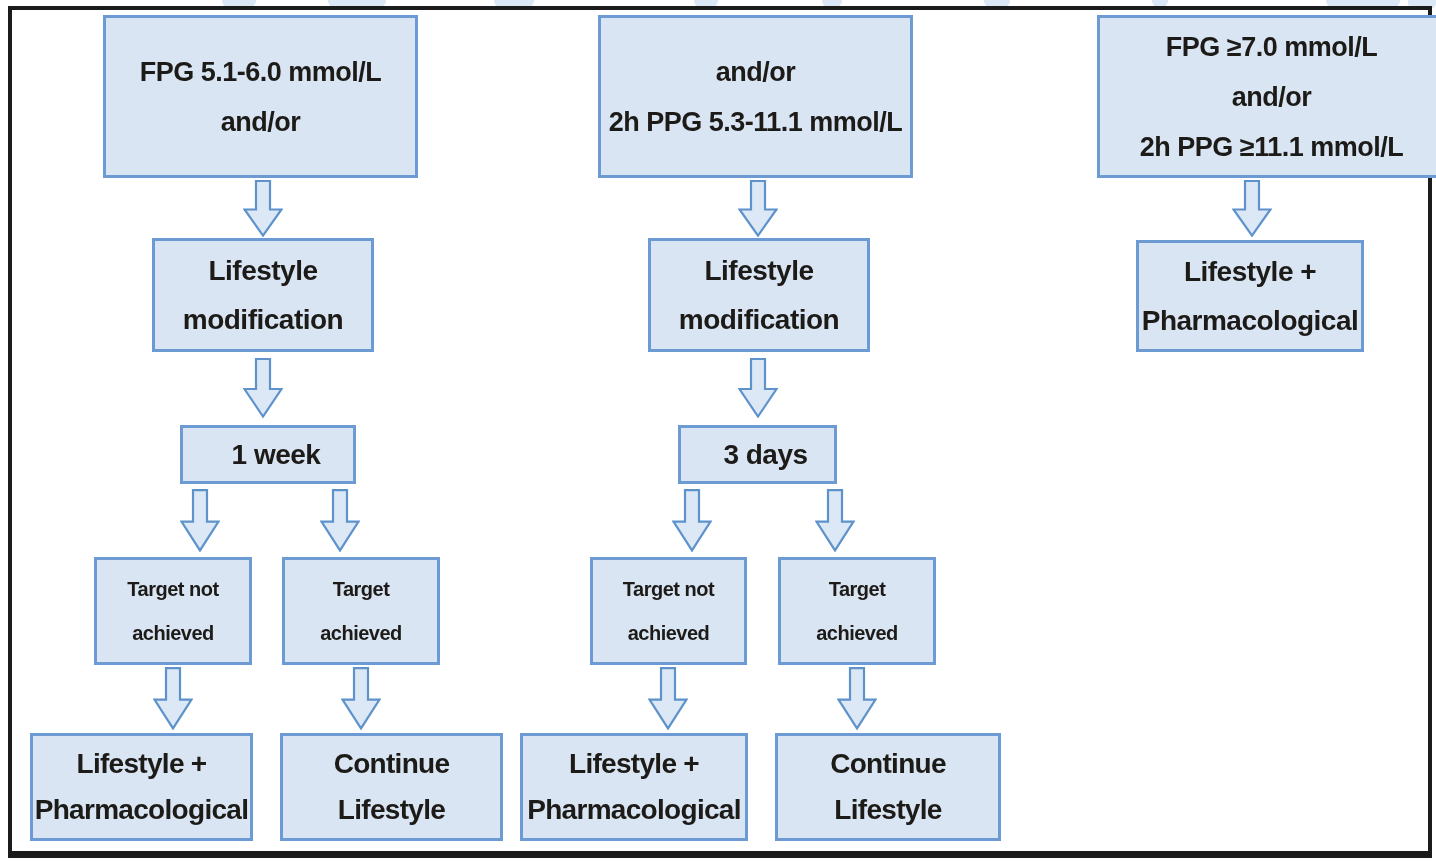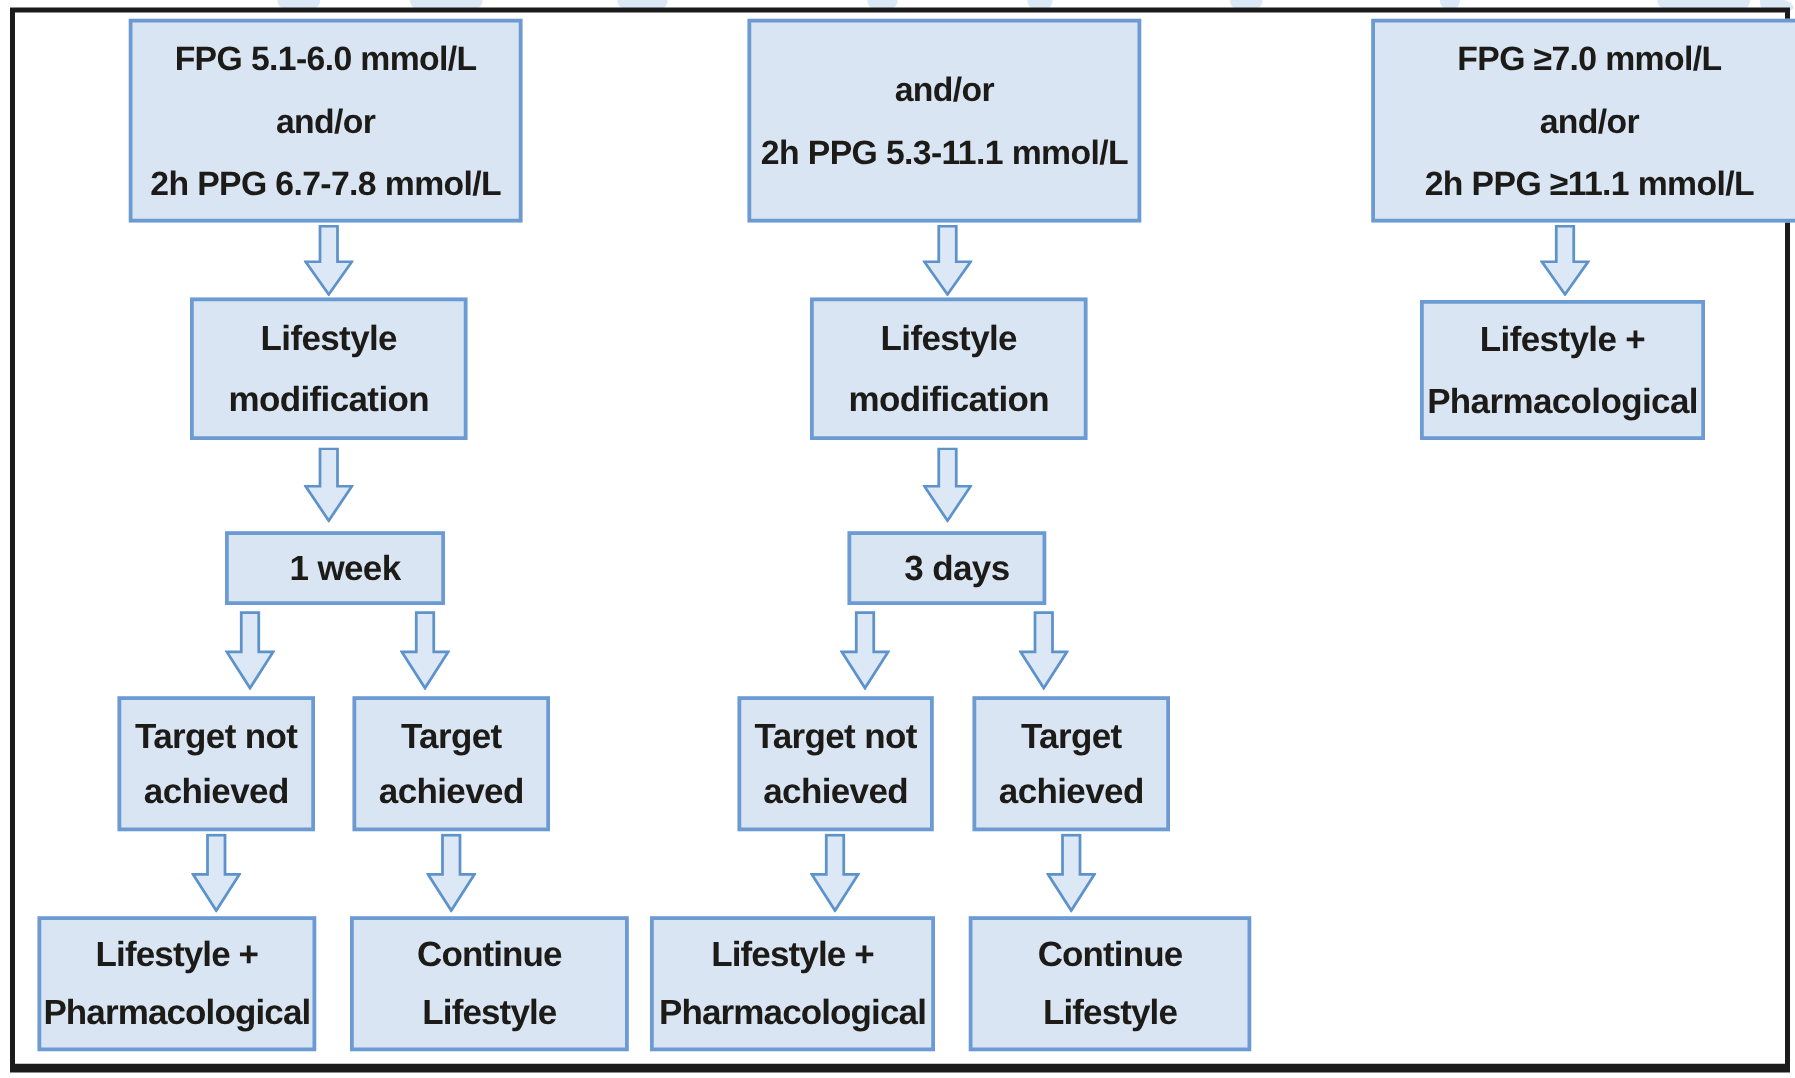--- a/index.html
+++ b/index.html
@@ -1,19 +1,18 @@
 <!DOCTYPE html>
 <html style="--box-fill: #d9e5f3; --box-border: #6b9bd2; --arrow-fill: #dce8f5; --arrow-border: #5d92cb; --text: #1d1b18; --frame: #1b1b1b;"><head>
 <meta charset="utf-8">
 <style>
   html,body{margin:0;padding:0;background:#fff;}
   .stage{
     position:relative;width:1436px;height:862px;background:#fff;overflow:hidden;
     font-family:"Liberation Sans","DejaVu Sans",sans-serif;
-    border-radius:10px;
   }
   .frame{
     position:absolute;left:8px;top:6px;width:1424px;height:852px;
     box-sizing:border-box;border:4px solid var(--frame,#1b1b1b);
     border-bottom-width:7px;background:transparent;
   }
   .artifact{
     position:absolute;top:0;height:7px;border-radius:0 0 6px 6px;
     background:#cfe0f1;opacity:.75;
   }
@@ -21,21 +20,21 @@
     position:absolute;box-sizing:border-box;
     background:var(--box-fill,#d9e5f3);
     border:3px solid var(--box-border,#6b9bd2);
     display:flex;flex-direction:column;justify-content:center;align-items:center;
     text-align:center;color:var(--text,#1d1b18);font-weight:700;
   }
   .box span{display:block;white-space:nowrap;letter-spacing:-0.5px;}
   .row1 span{font-size:27px;line-height:50px;}
   .row2 span{font-size:28px;line-height:49px;}
   .row3 span{font-size:28px;line-height:32px;margin-left:16px;}
-  .row4 span{font-size:28px;line-height:44px;}
+  .row4 span{font-size:20px;line-height:44px;}
   .row5 span{font-size:28px;line-height:46px;letter-spacing:-0.7px;}
   .arrow{position:absolute;display:block;}
   .arrow polygon{
     fill:var(--arrow-fill,#dce8f5);
     stroke:var(--arrow-border,#5d92cb);
     stroke-width:2.2;stroke-linejoin:miter;
   }
 </style>
 </head>
 <body>
@@ -50,21 +49,20 @@
   <div class="artifact" style="left:984px;width:26px"></div>
   <div class="artifact" style="left:1152px;width:16px"></div>
   <div class="artifact" style="left:1326px;width:74px"></div>
   <div class="artifact" style="left:1408px;width:28px;height:9px"></div>
 
   <div class="frame"></div>
 
   <div class="box row1" style="left:103px;top:15px;width:315px;height:163px">
     <span>FPG 5.1-6.0 mmol/L</span>
     <span>and/or</span>
-    <span>2h PPG 6.7-7.8 mmol/L</span>
   </div>
   <div class="box row2" style="left:152px;top:238px;width:222px;height:114px">
     <span>Lifestyle</span>
     <span>modification</span>
   </div>
   <div class="box row3" style="left:180px;top:425px;width:176px;height:59px">
     <span>1 week</span>
   </div>
   <div class="box row4" style="left:94px;top:557px;width:158px;height:108px">
     <span>Target not</span>

